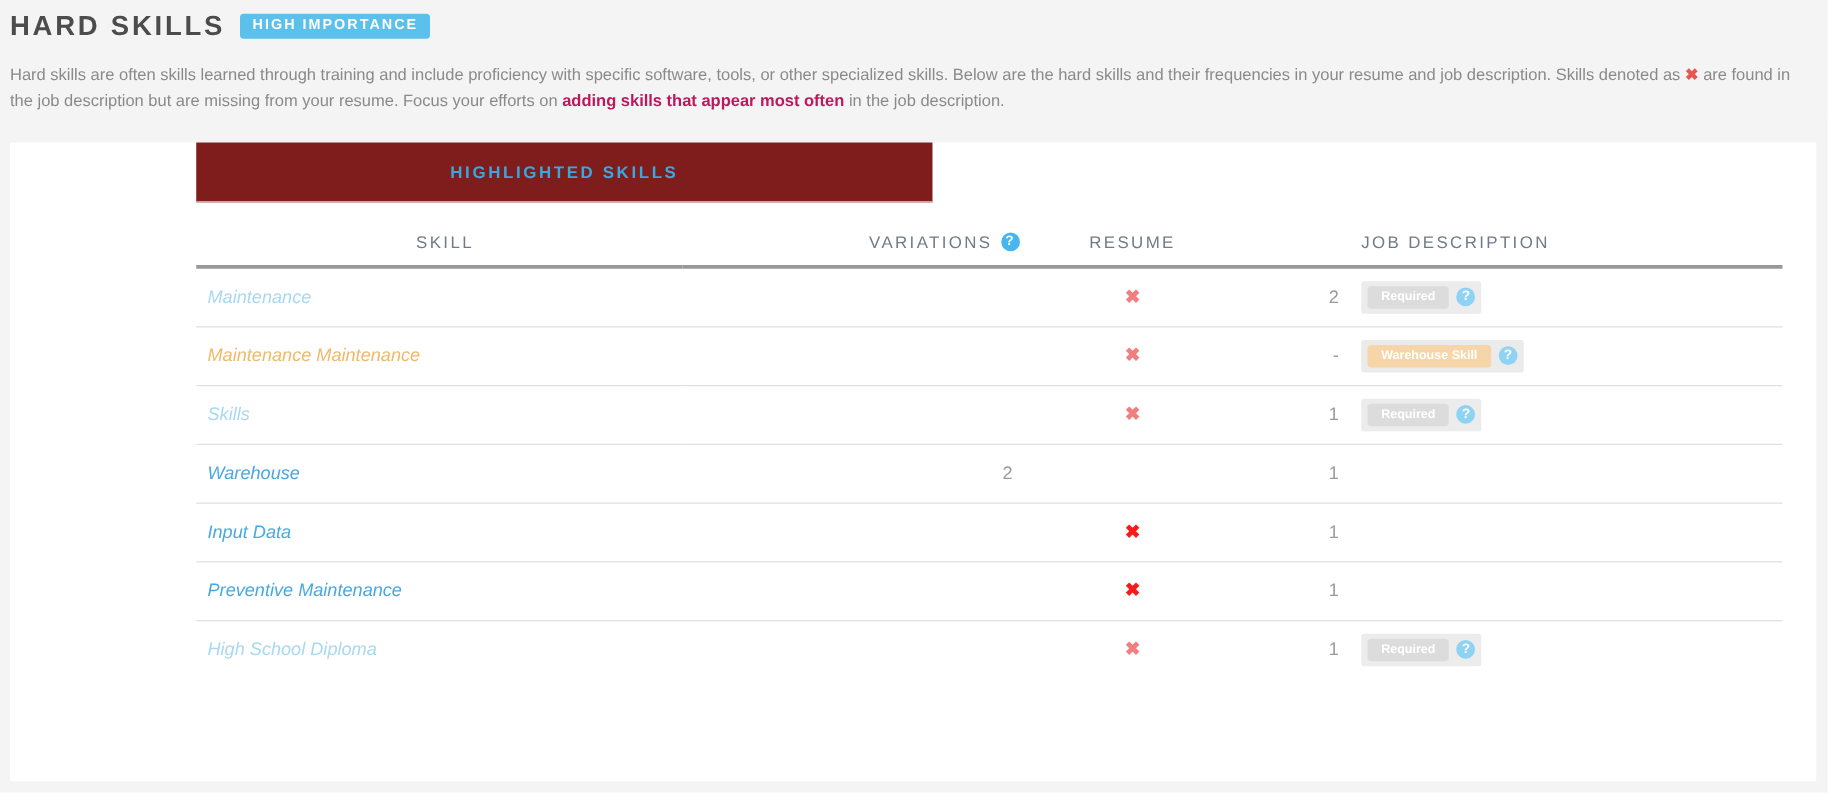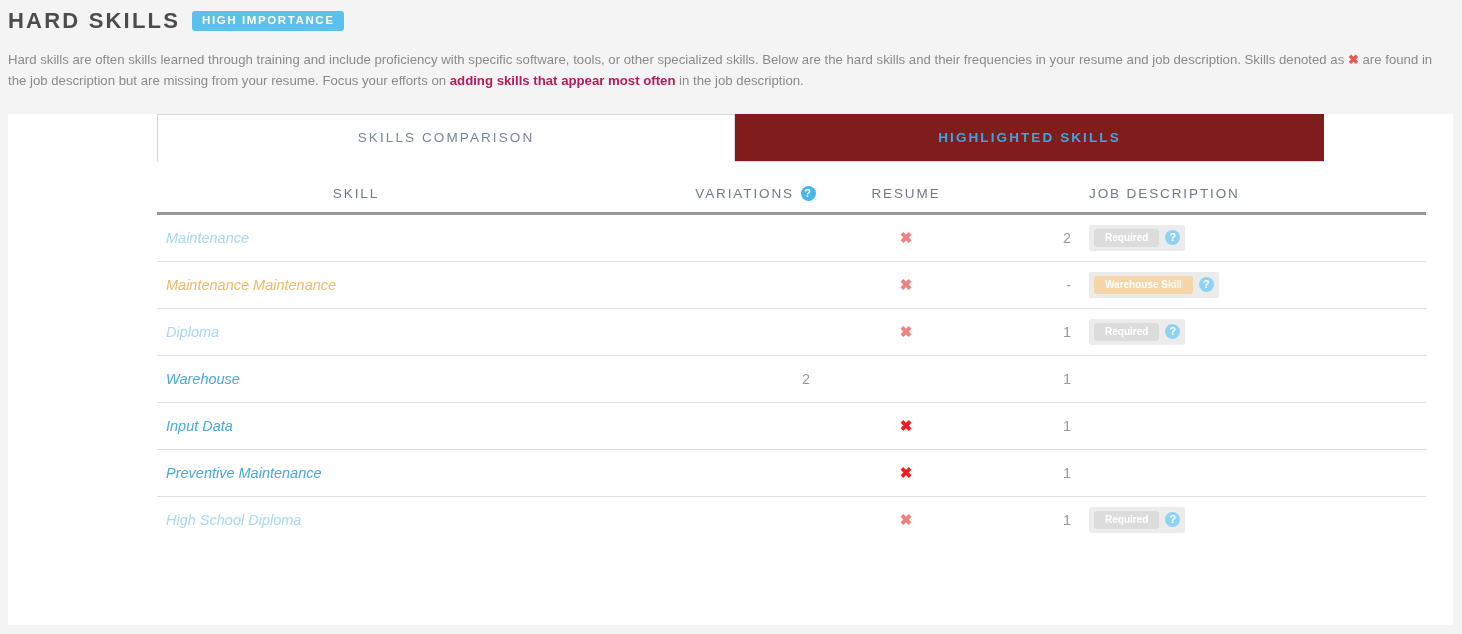--- a/index.html
+++ b/index.html
@@ -231,21 +231,20 @@
     <div class="importance-badge">HIGH IMPORTANCE</div>
   </div>
   <div class="description">
     <span>Hard skills are often skills learned through training and include proficiency with specific software, tools, or other specialized skills. Below are the hard skills and their frequencies in your resume and job description. Skills denoted as </span><span class="desc-x">✖</span><span> are found in the job description but are missing from your resume. Focus your efforts on </span><b>adding skills that appear most often</b><span> in the job description.</span>
   </div>
 </div>
 
 <div class="card">
 
   <div class="tabs">
-    <div class="tab tab-active">SKILLS COMPARISON</div>
     <div class="tab tab-inactive">HIGHLIGHTED SKILLS</div>
   </div>
 
   <table class="table">
     <thead>
       <tr>
         <th class="th-skill">SKILL</th>
         <th class="th-variations">
           <span class="th-inner">
             <span>VARIATIONS</span>
@@ -279,21 +278,21 @@
             <div class="jd-wrap">
               <div class="jd-count">-</div>
               <div class="badge-holder holder-predicted">
                 <span class="badge-pill pill-predicted">Warehouse Skill</span>
                 <span class="help-icon help-pale">?</span>
               </div>
             </div>
           </td>
         </tr>
         <tr>
-          <td class="cell-skill"><span class="skill-faded">Diploma</span></td>
+          <td class="cell-skill"><span class="skill-faded">Skills</span></td>
           <td class="cell-variations"></td>
           <td class="cell-resume"><span class="xmark x-faded">✖</span></td>
           <td class="cell-jobdesc">
             <div class="jd-wrap">
               <div class="jd-count">1</div>
               <div class="badge-holder">
                 <span class="badge-pill pill-required">Required</span>
                 <span class="help-icon help-pale">?</span>
               </div>
             </div>

